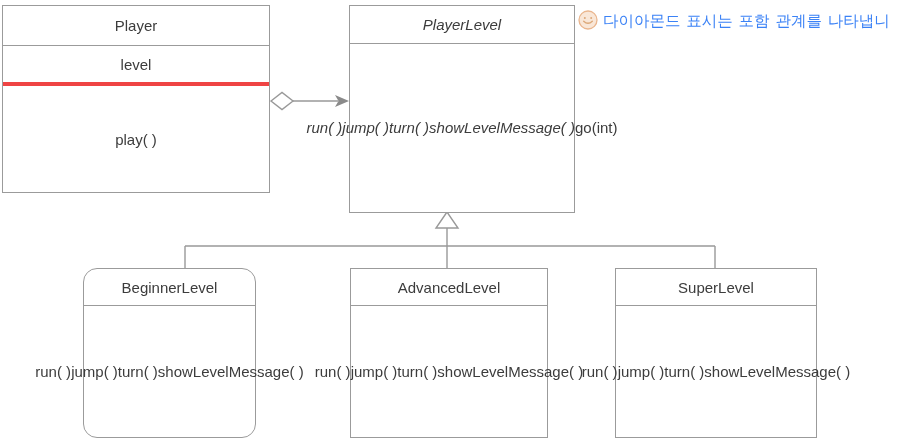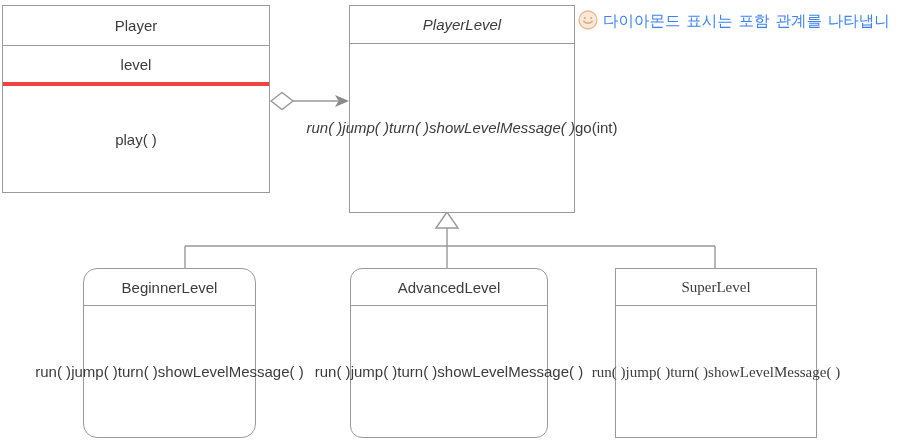--- a/index.html
+++ b/index.html
@@ -62,22 +62,22 @@
   #box-playerlevel .uml-title   { height: 38px; }
   #box-playerlevel .uml-methods { height: 168px; }
   #box-playerlevel .m { line-height: 28px; }
 
   
   .sub-box { top: 268px; height: 170px; }
   .sub-box .uml-title   { height: 37px; }
   .sub-box .uml-methods { height: 131px; }
   .sub-box .m { line-height: 28px; }
   #box-beginner { left: 83px;  width: 173px; border-radius: 14px; }
-  #box-advanced { left: 350px; width: 198px; border-radius: 12px; }
-  #box-super    { left: 615px; width: 202px; font-family: Liberation Serif, serif; }
+  #box-advanced { left: 350px; width: 198px; }
+  #box-super    { left: 615px; width: 202px; }
 
   
   #annotation {
     position: absolute;
     left: 578px;
     top: 6px;
     width: 333px;
     color: #3b82f6;
     font-size: 15.5px;
     line-height: 30px;

